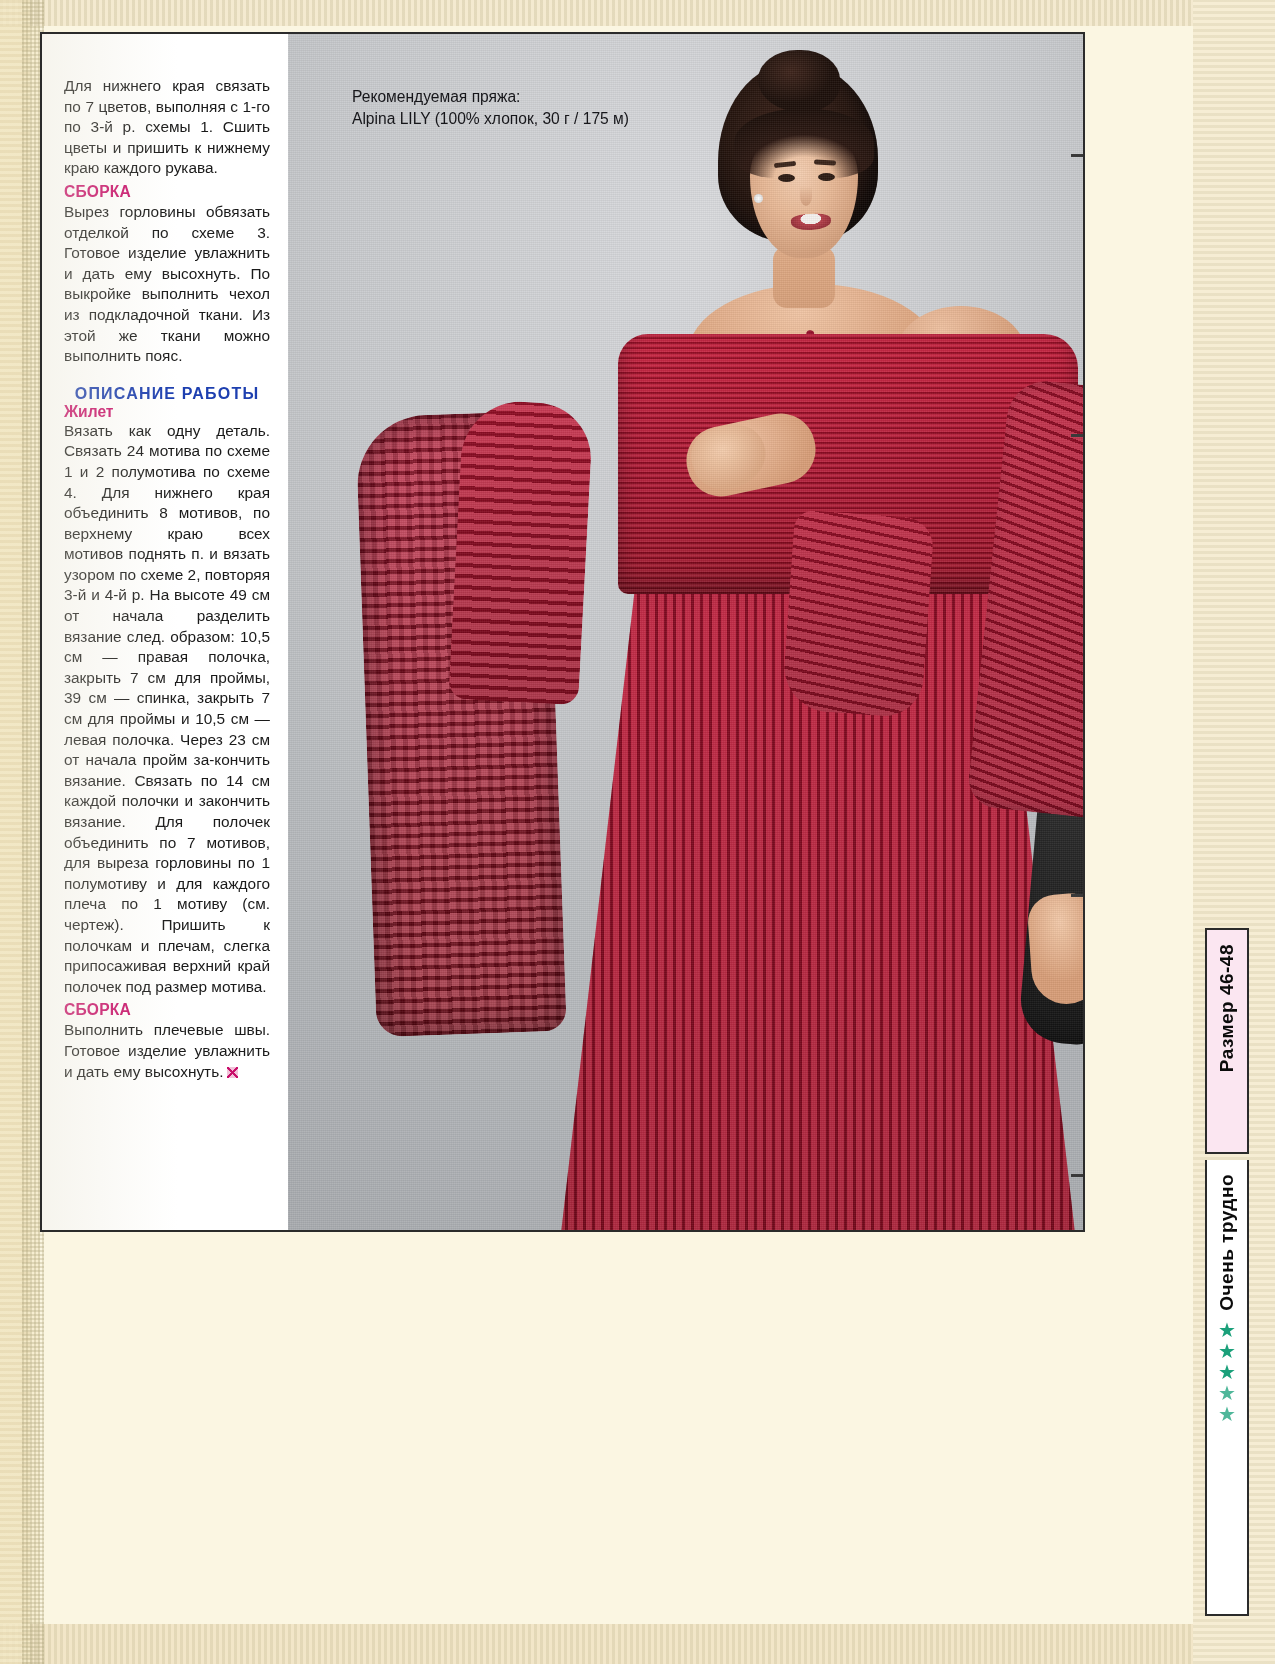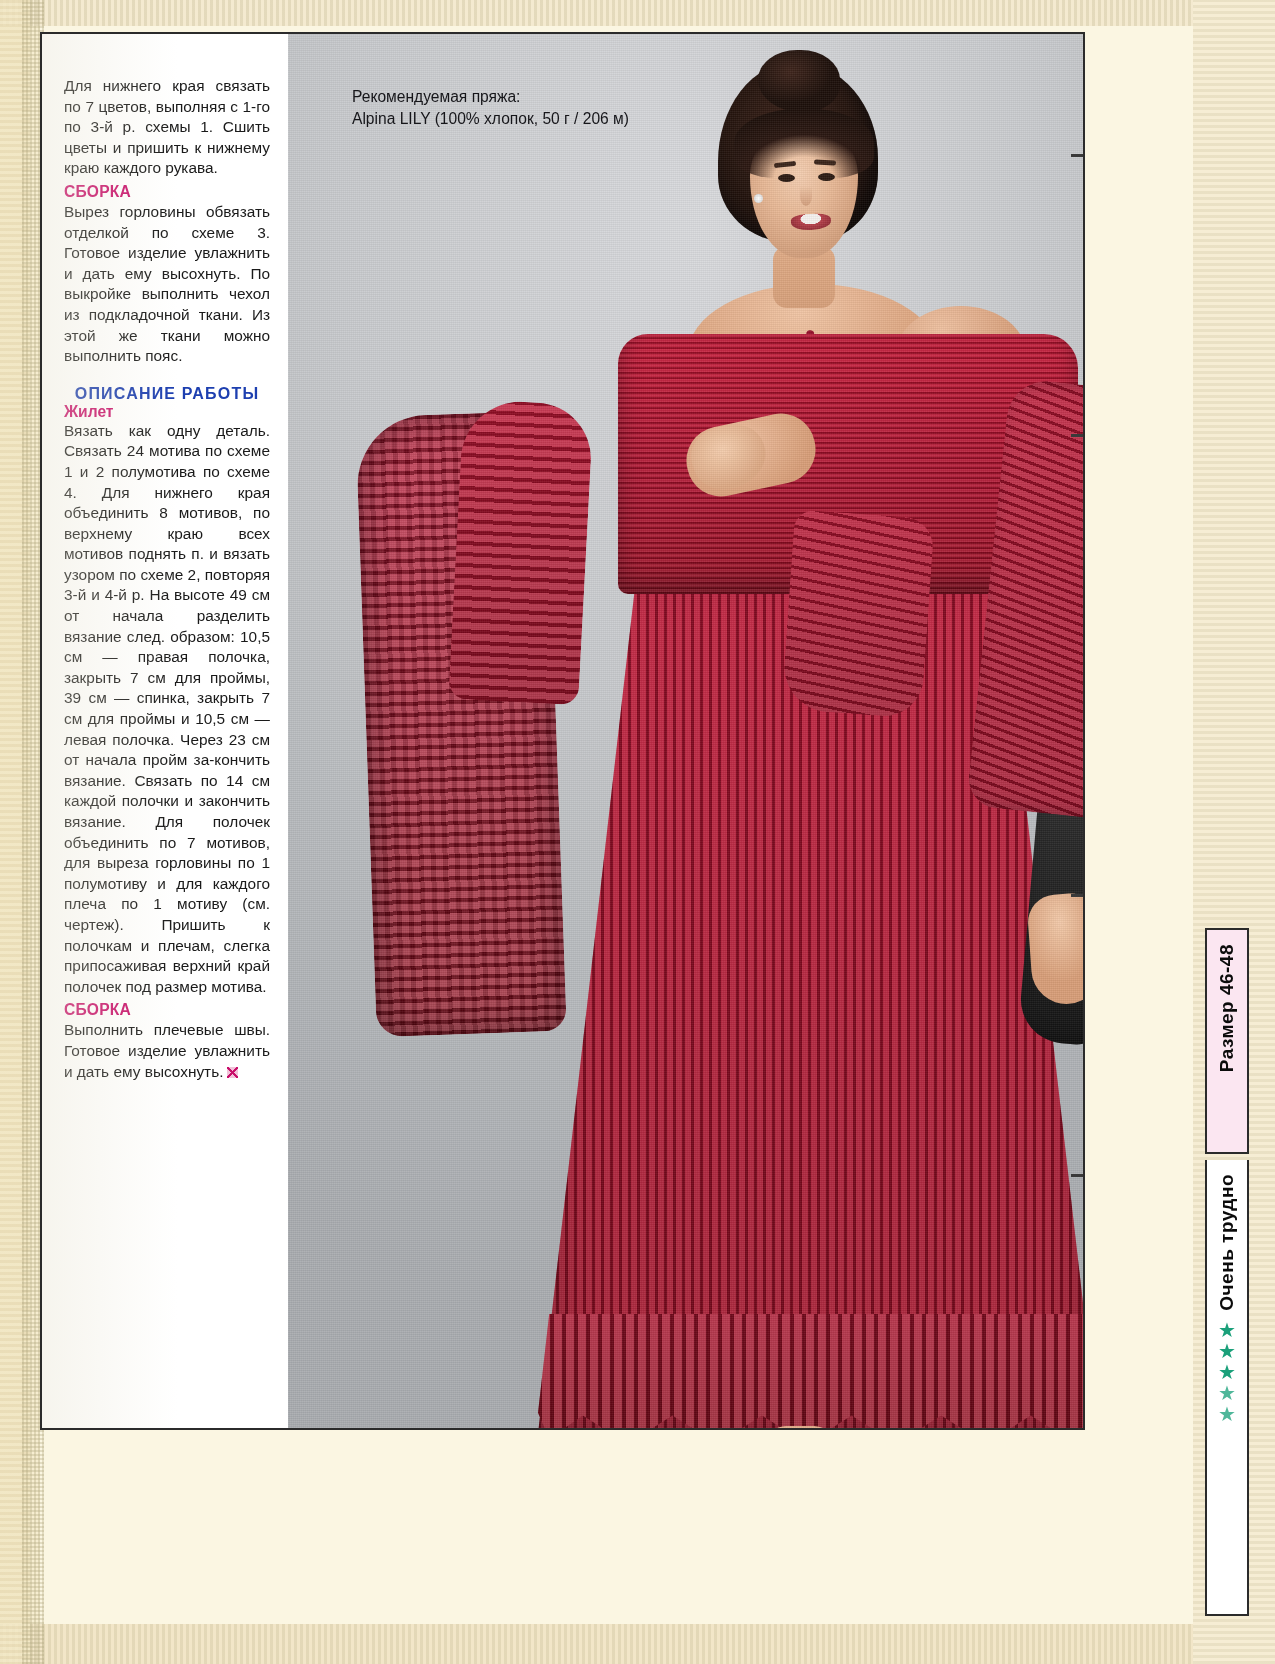--- a/index.html
+++ b/index.html
@@ -55,21 +55,21 @@
   .right-band {
     position: absolute;
     right: 0; top: 0; width: 82px; height: 1664px;
     background: repeating-linear-gradient(0deg, rgba(190,180,140,.22) 0 3px, rgba(255,255,255,0) 3px 6px), #f6edd4;
   }
 
   
   #plate {
     position: absolute;
     left: 40px; top: 32px;
-    width: 1045px; height: 1398px;
+    width: 1045px; height: 1200px;
     background: #ffffff;
     border: 2px solid #2b2b2b;
     box-sizing: border-box;
     overflow: hidden;
     text-decoration: underline;
   }
   
   #text-col {
     position: absolute;
     left: 0; top: 0;
@@ -430,21 +430,21 @@
       <div class="fig eye-l"></div>
       <div class="fig eye-r"></div>
       <div class="fig nose"></div>
       <div class="fig mouth"></div>
       <div class="fig earring"></div>
 
       <div class="photo-grain"></div>
 
       <div class="yarn-note">
         <div>Рекомендуемая пряжа:</div>
-        <div>Alpina LILY (100% хлопок, 50 г / 206 м)</div>
+        <div>Alpina LILY (100% хлопок, 30 г / 175 м)</div>
       </div>
     </div>
 
     <div class="tick" style="top:120px;"></div>
     <div class="tick" style="top:400px;"></div>
     <div class="tick" style="top:860px;"></div>
     <div class="tick" style="top:1140px;"></div>
   </div>
 
   <div id="side-size">

